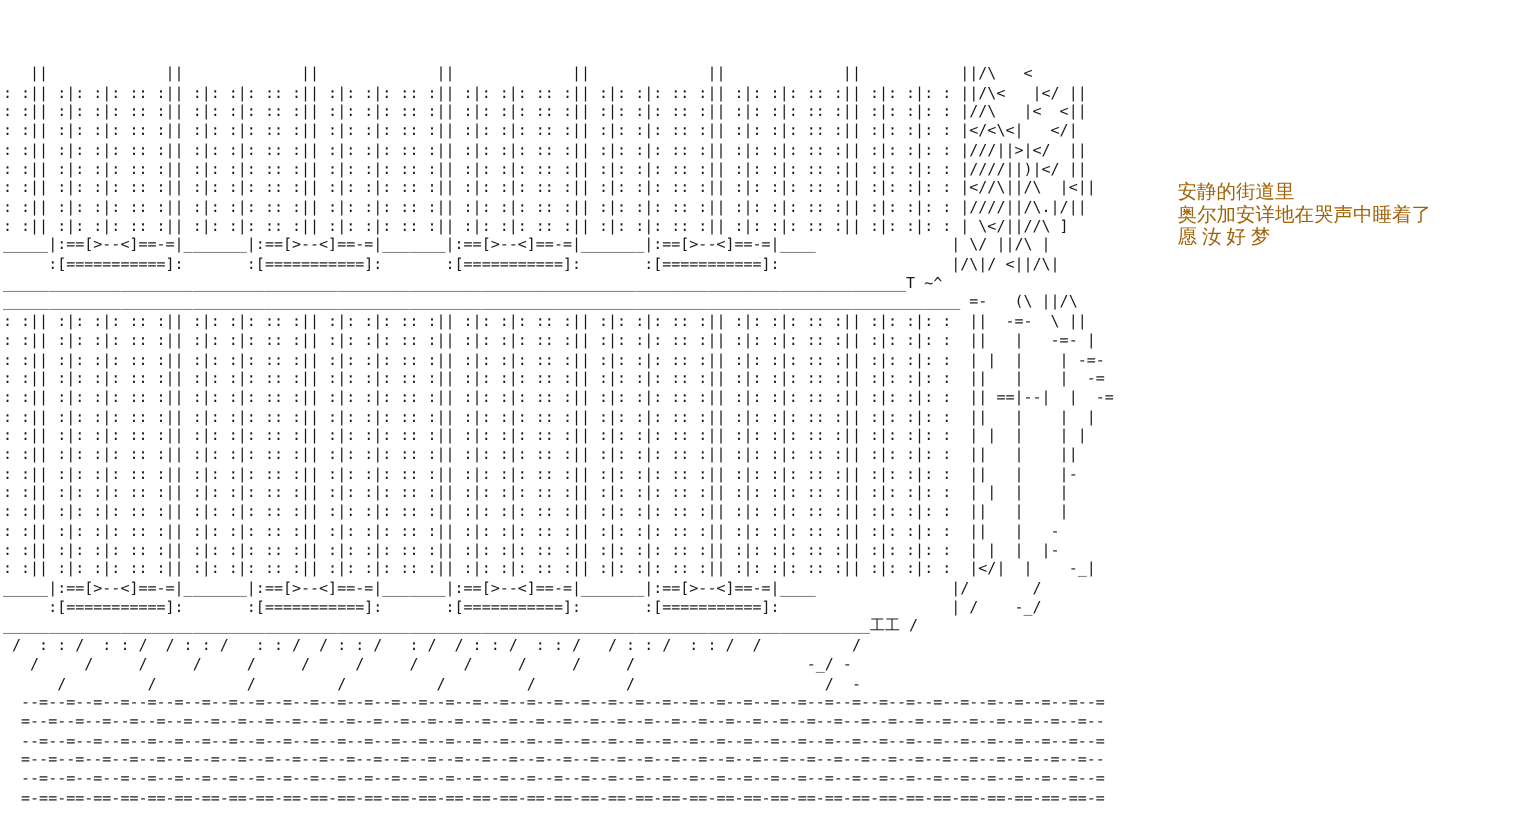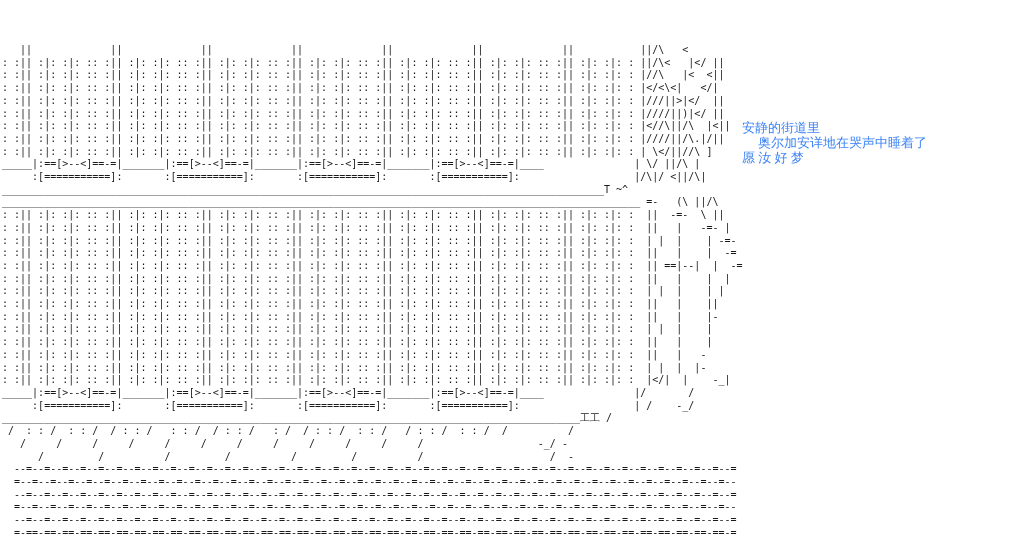--- a/index.html
+++ b/index.html
@@ -19,28 +19,28 @@
     padding: 44px 0 0 2px;
     font-family: "DejaVu Sans Mono", monospace;
     font-size: 10px;
     line-height: 12.7px;
     letter-spacing: 0;
     color: #1a1a1a;
     white-space: pre;
   }
   .dialogue-line {
     position: absolute;
-    left: 742px;
+    left: 785px;
     font-family: "DejaVu Sans", "Liberation Sans", sans-serif;
     font-size: 13px;
-    color: #3b82f6;
+    color: #a16207;
     white-space: nowrap;
   }
   .dlg-1 { top: 119px; }
-  .dlg-2 { top: 134px; margin-left: 16px; }
+  .dlg-2 { top: 134px; }
   .dlg-3 { top: 149px; font-family: Liberation Serif, serif; }
 </style>
 </head>
 <body>
 
 <div class="scene">
 
   <pre class="aa">   ||             ||             ||             ||             ||             ||             ||           ||/\   &lt;
 : :|| :|: :|: :: :|| :|: :|: :: :|| :|: :|: :: :|| :|: :|: :: :|| :|: :|: :: :|| :|: :|: :: :|| :|: :|: : ||/\&lt;   |&lt;/ ||
 : :|| :|: :|: :: :|| :|: :|: :: :|| :|: :|: :: :|| :|: :|: :: :|| :|: :|: :: :|| :|: :|: :: :|| :|: :|: : |//\   |&lt;  &lt;||

